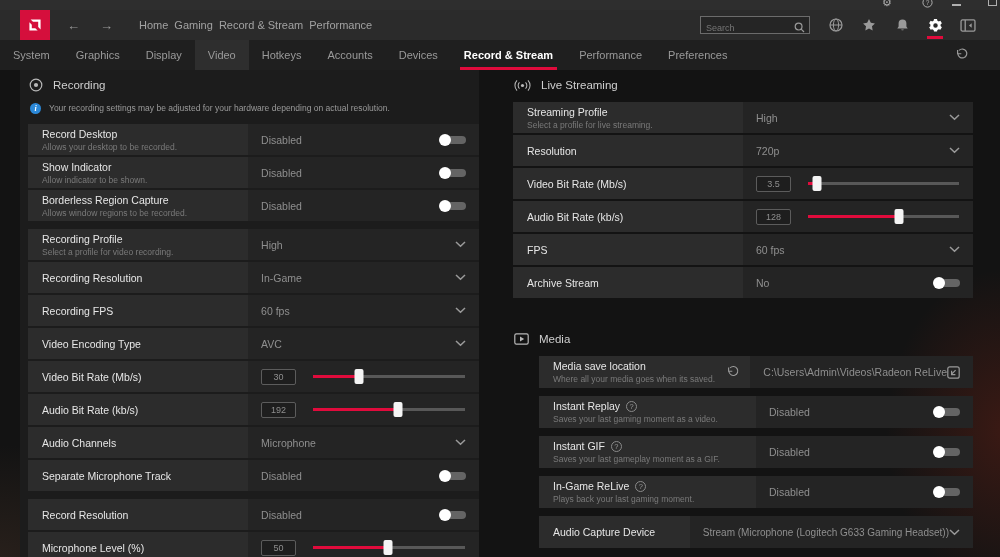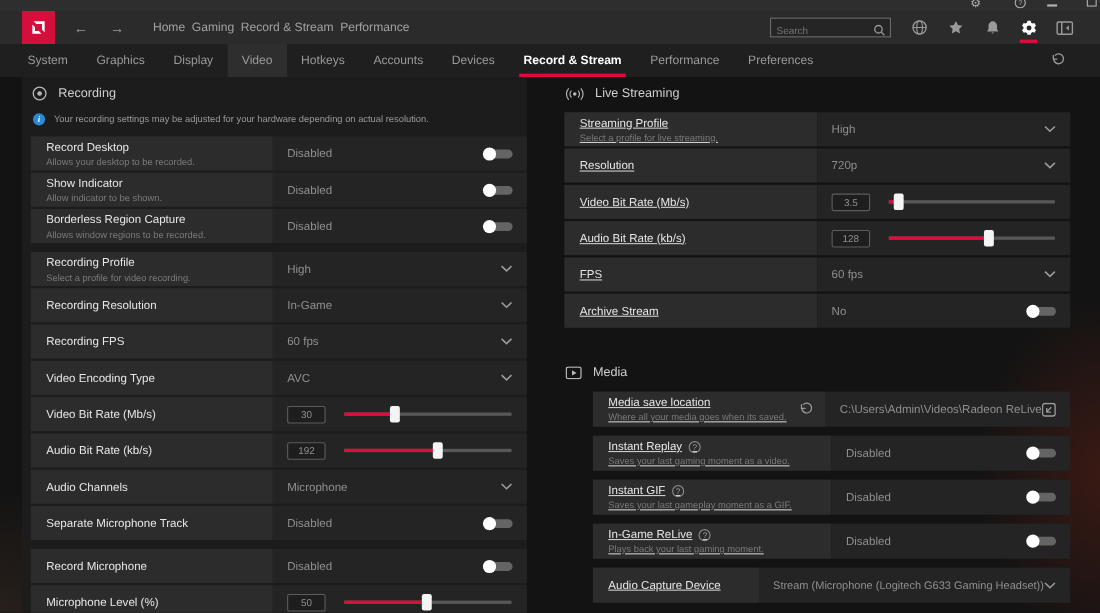--- a/index.html
+++ b/index.html
@@ -27,21 +27,21 @@
   .menu { display:flex; gap:6px; margin-left:26px; }
   .menu .mi { font-size:11px; color:#a2a2a2; white-space:nowrap; }
   .search { position:absolute; left:700px; top:6px; width:110px; height:18px; border:1px solid #6b6b6b; display:flex; align-items:flex-end; background:rgba(0,0,0,.12); }
   .search input { flex:1; min-width:0; background:transparent; border:0; outline:none; color:#c0c0c0; font-size:9px; padding:0 5px; font-family:inherit; }
   .search .mag { margin-right:4px; display:flex; }
   .tb-icons { position:absolute; right:24px; top:0; height:30px; display:flex; align-items:center; gap:17px; }
   .tb-icons .ibtn { position:relative; height:30px; display:flex; align-items:center; justify-content:center; width:16px; }
   .ibtn .uline { position:absolute; left:0; right:0; bottom:1px; height:3px; background:var(--red); }
 
   
-  .navbar { position:relative; height:30px; background:#1f1f1f; display:flex; align-items:stretch; padding-left:12px; }
+  .navbar { position:relative; height:30px; background:#1f1f1f; display:flex; align-items:stretch; padding-left:0; }
   .tab { position:relative; display:flex; align-items:center; padding:0 13px; font-size:11px; color:#9a9a9a; white-space:nowrap; }
   .tab.hl { background:#2e2e2e; }
   .tab.active { color:#fff; font-weight:bold; }
   .tab.active::after { content:""; position:absolute; left:9px; right:9px; bottom:0; height:3px; background:var(--red); }
   .nav-reset { position:absolute; right:32px; top:8px; display:flex; }
 
   
   .content { position:absolute; top:70px; left:0; right:0; bottom:0; }
   .lpanel { position:absolute; left:20px; top:0; width:459px; height:100%; background:#1c1c1c; }
   .col { position:absolute; top:0; }
@@ -52,21 +52,21 @@
   .sec-head .st { font-size:11.5px; color:#cfcfcf; }
   .info { display:flex; align-items:center; gap:8px; margin:6px 0 8px 2px; height:16px; }
   .info .itxt { font-size:8.5px; color:#9a9a9a; }
   .iico { width:11px; height:11px; border-radius:50%; background:#2b88d8; color:#fff; font-size:8px; font-weight:bold; display:flex; align-items:center; justify-content:center; flex:0 0 auto; font-style:italic; font-family:"Liberation Serif",serif; }
 
   .group { margin-bottom:8px; }
   .row { display:flex; height:31px; margin-bottom:2px; }
   .media-sec .row { height:32px; margin-bottom:8px; }
   .cell { display:flex; align-items:center; }
   .lcell { width:48.8%; background:var(--label-bg); padding-left:14px; position:relative; flex-direction:column; justify-content:center; align-items:stretch; }
-  .col-right .lcell { width:50%;text-decoration:underline; }
+  .col-right .lcell { width:50%; }
   .vcell { flex:1; background:var(--value-bg); padding:0 13px; position:relative; }
   .lline { display:flex; align-items:center; gap:6px; }
   .lbl { font-size:10.5px; color:#e6e6e6; white-space:nowrap; }
   .desc { font-size:8.5px; color:#7a7a7a; margin-top:2px; white-space:nowrap; }
   .helpq { width:11px; height:11px; border-radius:50%; border:1px solid #8a8a8a; color:#9a9a9a; font-size:7.5px; display:flex; align-items:center; justify-content:center; flex:0 0 auto; }
   .lreset { position:absolute; right:11px; top:50%; transform:translateY(-50%); display:flex; }
   .val { font-size:10.5px; color:#8f8f8f; white-space:nowrap; overflow:hidden; text-overflow:clip; }
   .val.long { font-size:10px; }
   .chev { margin-left:auto; display:flex; flex:0 0 auto; }
 
@@ -360,21 +360,21 @@
               <div class="trk"></div>
               <div class="knob"></div>
             </div>
           </div>
         </div>
       </div>
       <div class="group">
         <div class="row">
           <div class="cell lcell">
             <div class="lline">
-              <span class="lbl">Record Microphone</span>
+              <span class="lbl">Record Resolution</span>
             </div>
           </div>
           <div class="cell vcell">
             <span class="val">Disabled</span>
             <div class="toggle">
               <div class="trk"></div>
               <div class="knob"></div>
             </div>
           </div>
         </div>

